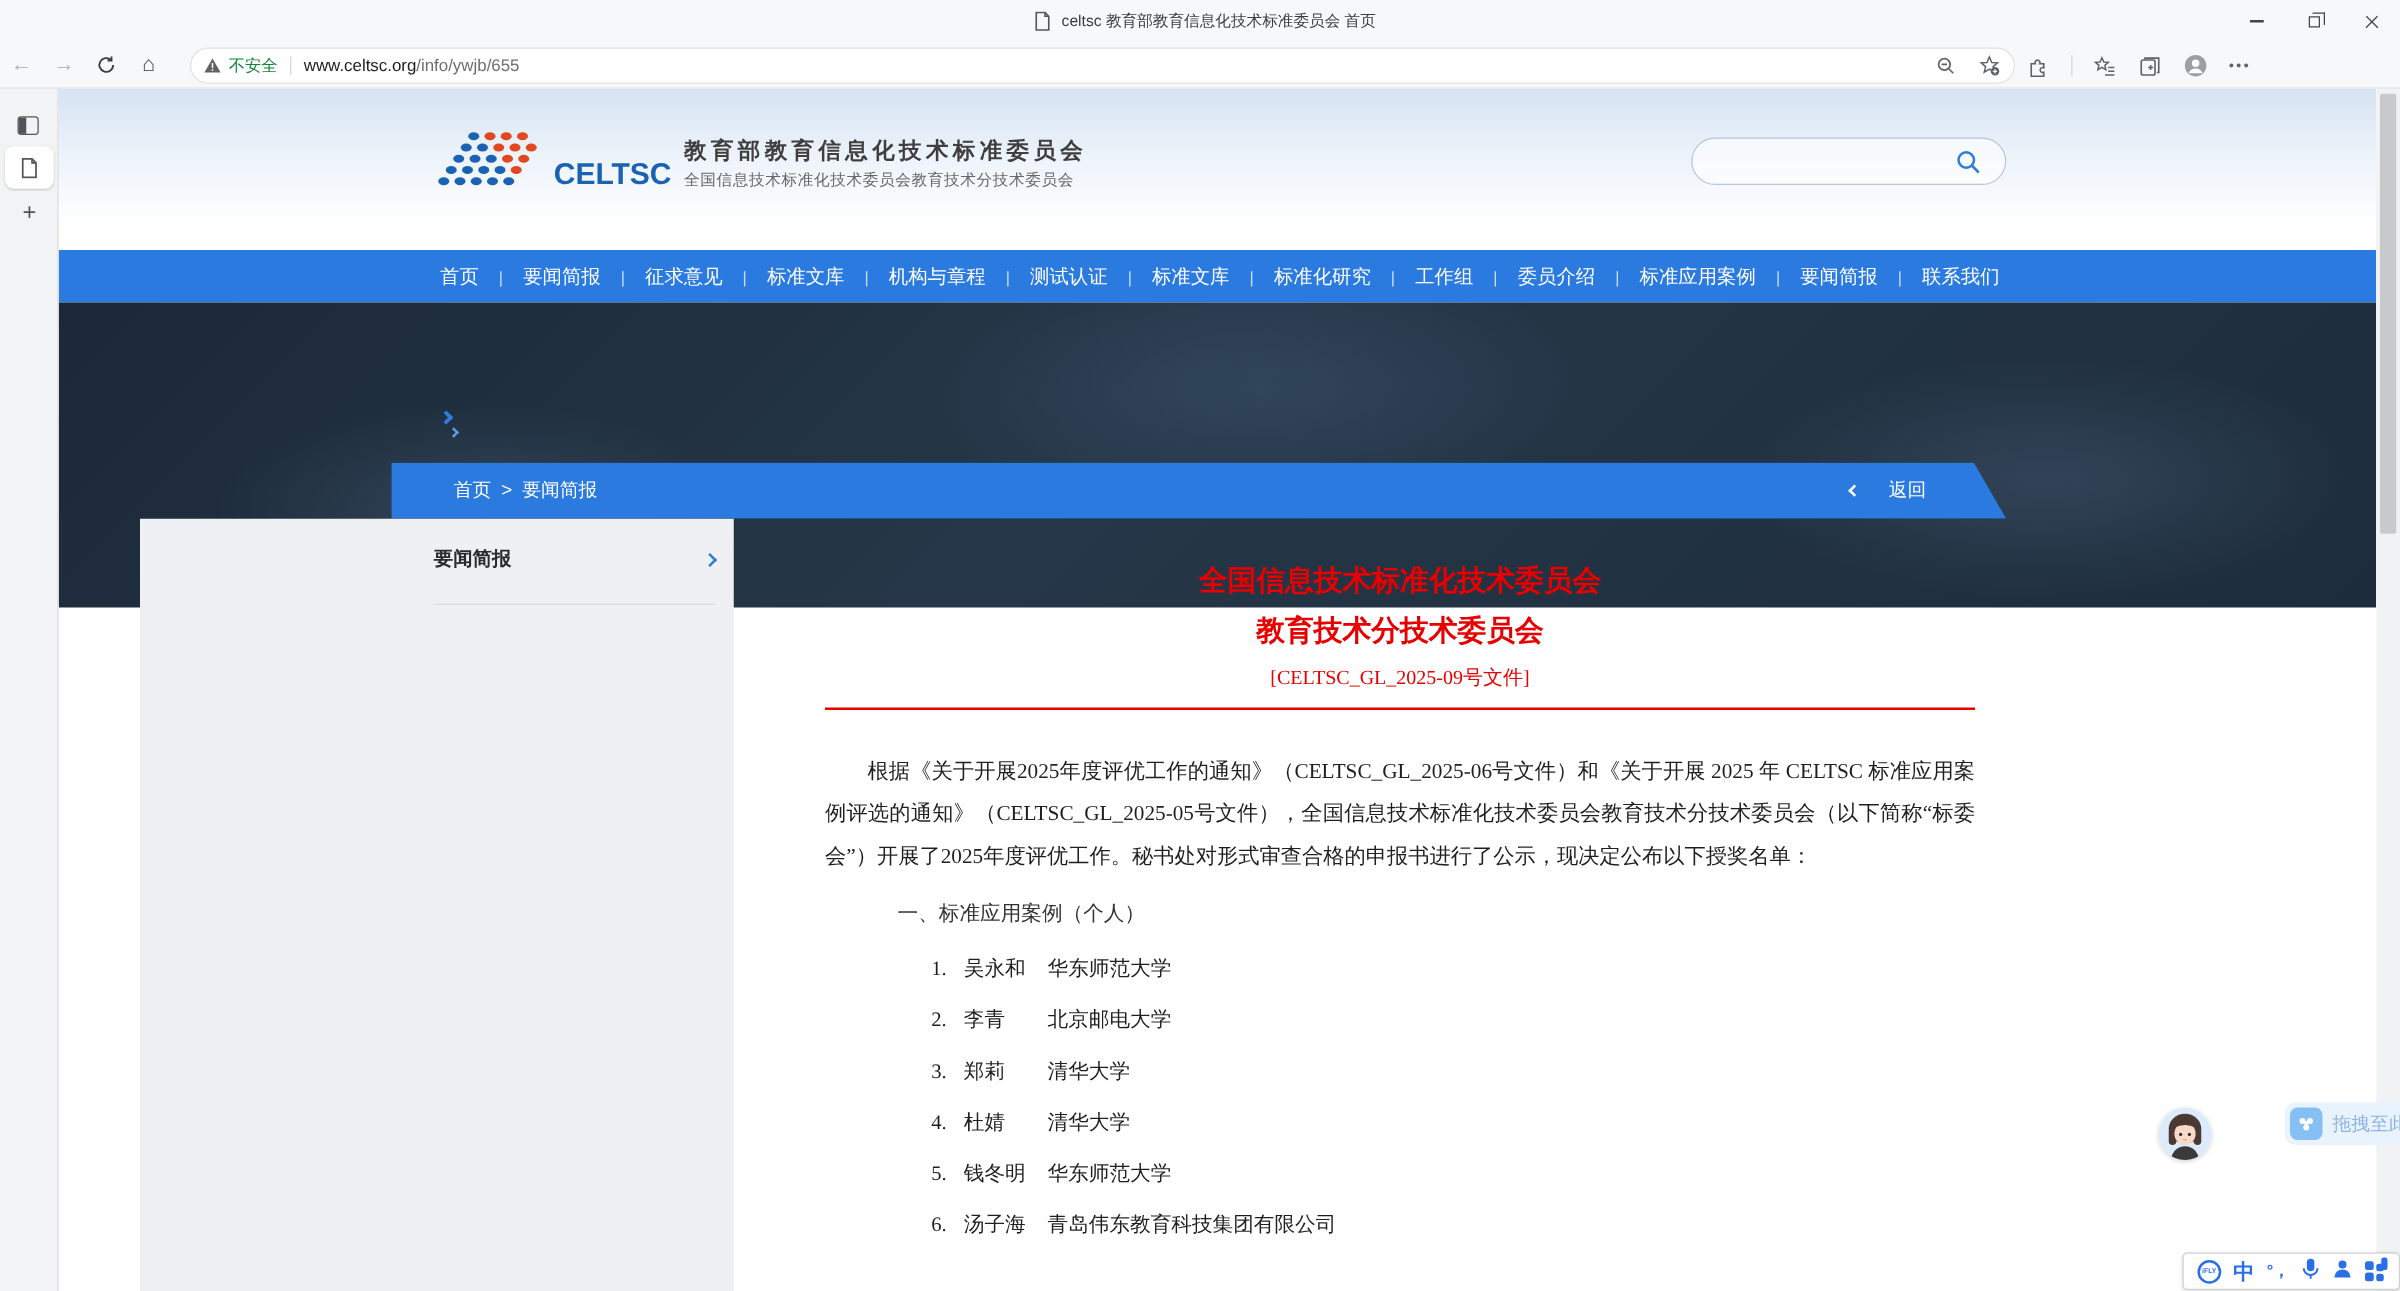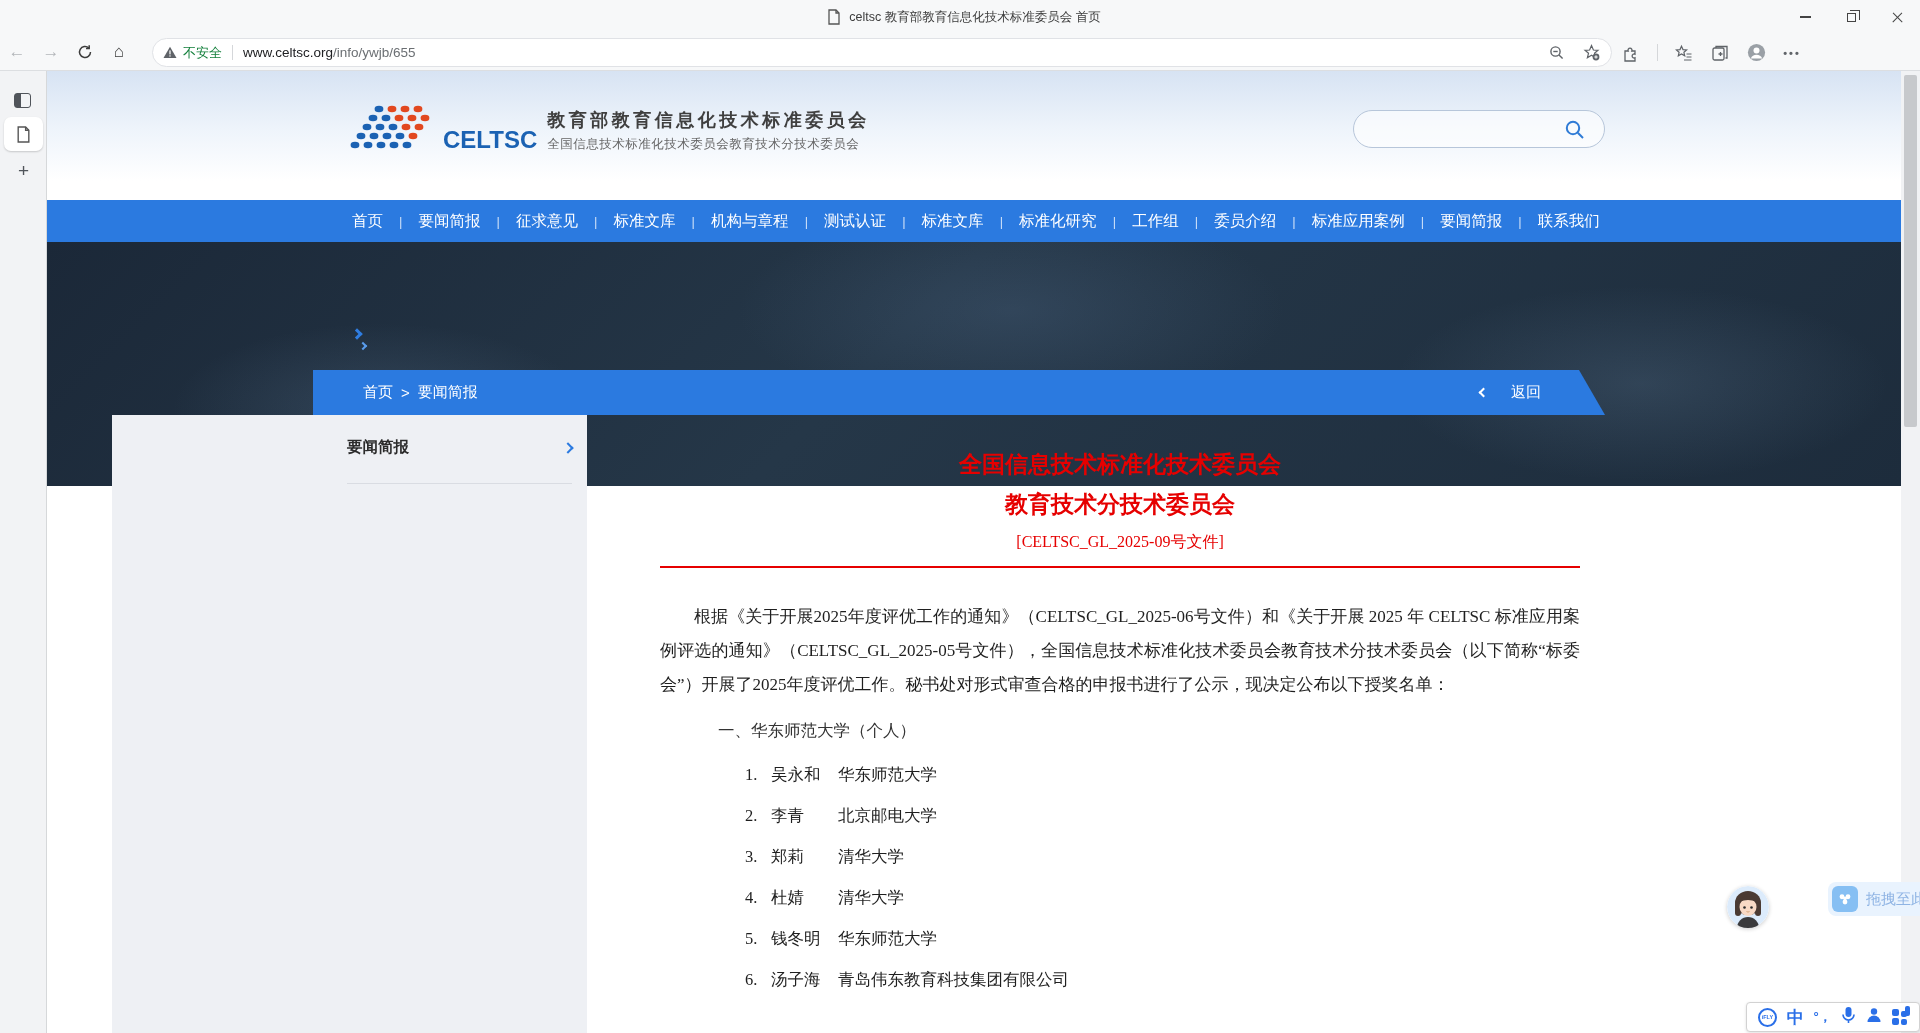--- a/index.html
+++ b/index.html
@@ -356,21 +356,21 @@
       </div>
       <div class="side-div"></div>
     </div>
 
     <div class="article">
       <div class="art-sub1">全国信息技术标准化技术委员会</div>
       <div class="art-sub2">教育技术分技术委员会</div>
       <div class="art-docno">[CELTSC_GL_2025-09号文件]</div>
       <div class="art-hr"></div>
       <div class="art-body">根据《关于开展2025年度评优工作的通知》（CELTSC_GL_2025-06号文件）和《关于开展 2025 年 CELTSC 标准应用案例评选的通知》（CELTSC_GL_2025-05号文件），全国信息技术标准化技术委员会教育技术分技术委员会（以下简称“标委会”）开展了2025年度评优工作。秘书处对形式审查合格的申报书进行了公示，现决定公布以下授奖名单：</div>
-      <div class="art-section">一、华东师范大学（个人）</div>
+      <div class="art-section">一、标准应用案例（个人）</div>
       <div class="award-list">
         <div class="award-row">
           <span class="award-no">1.</span>
           <span class="award-name">吴永和</span>
           <span class="award-org">华东师范大学</span>
         </div>
         <div class="award-row">
           <span class="award-no">2.</span>
           <span class="award-name">李青</span>
           <span class="award-org">北京邮电大学</span>

